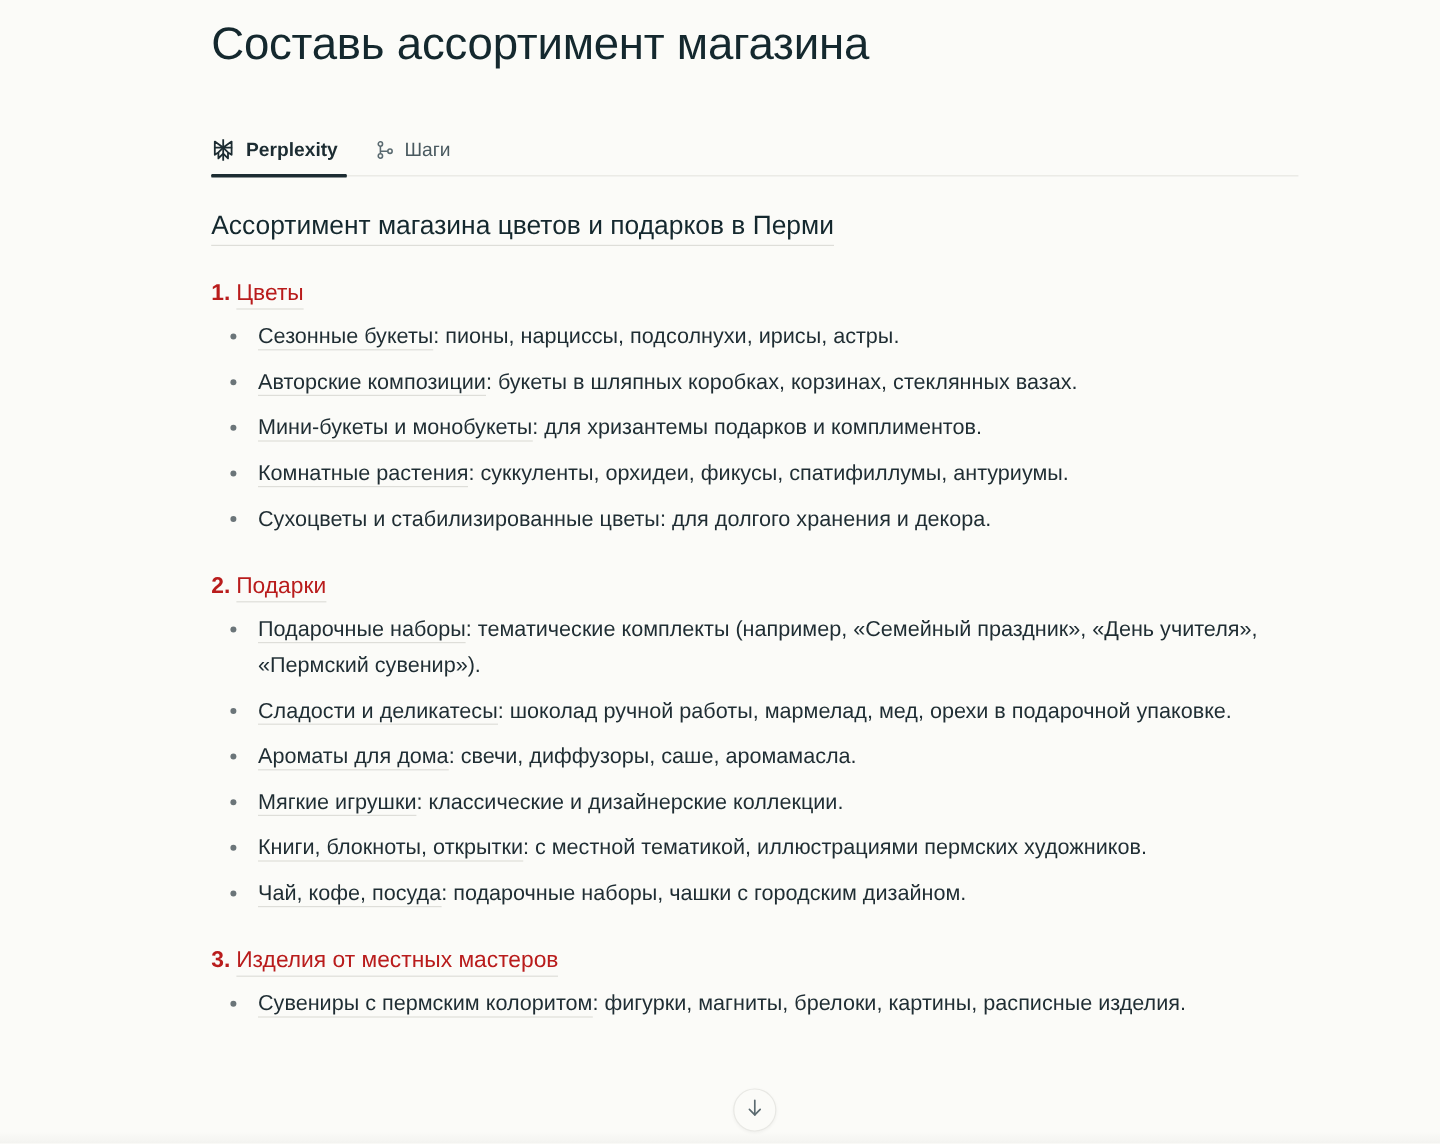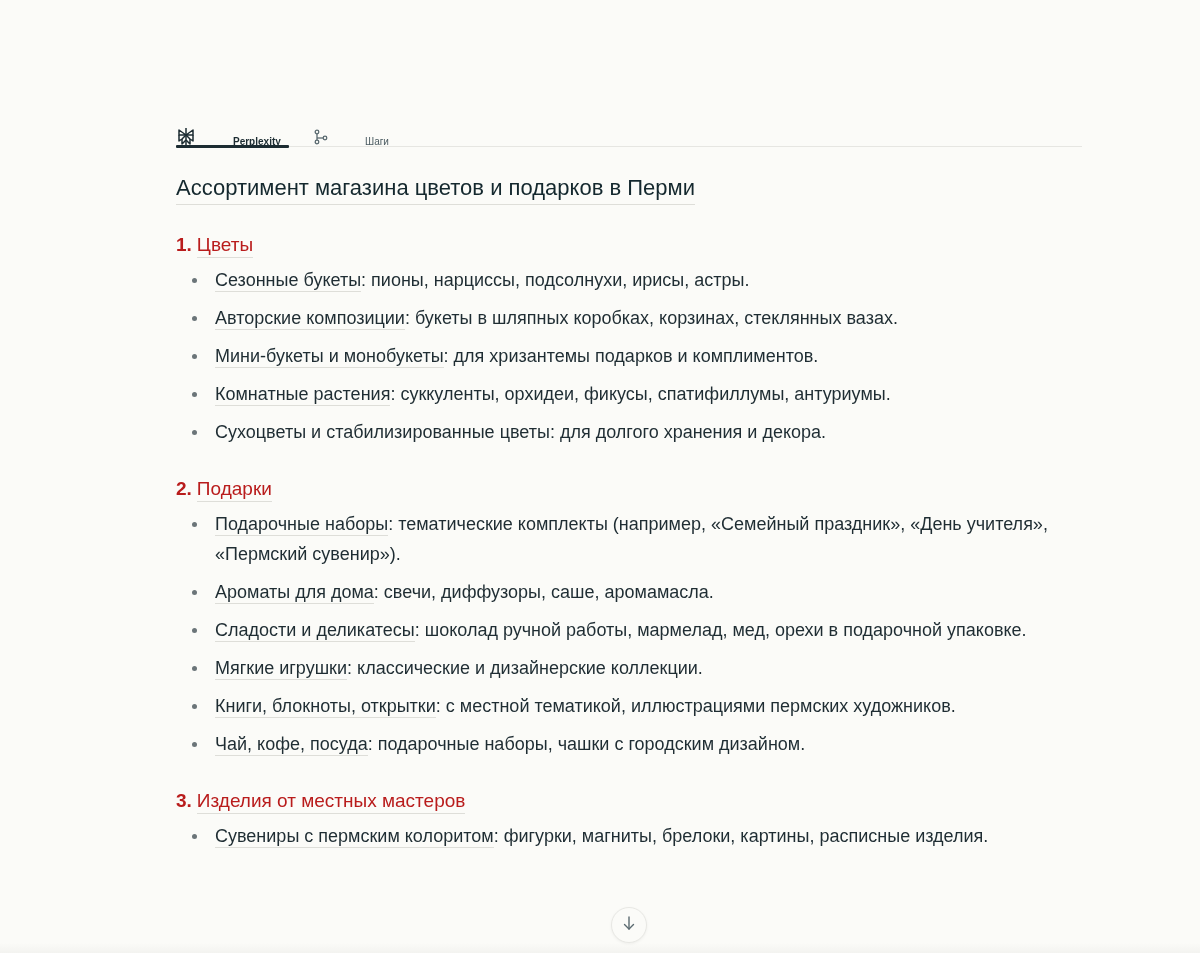--- a/index.html
+++ b/index.html
@@ -19,22 +19,22 @@
       font-size: 38px; font-weight: 400; color: #14282e;
       letter-spacing: -0.2px;
     }
     .tabs {
       position: absolute; left: 176px; top: 100px;
       width: 906px; height: 47px;
       border-bottom: 1px solid #e6e6e2;
     }
     .tab {
       position: absolute; top: 0; height: 47px;
-      display: flex; align-items: flex-end; padding-top: 4px;
-      font-size: 10px; cursor: pointer; gap: 28px;
+      display: flex; align-items: center; padding-top: 4px;
+      font-size: 16px; cursor: pointer;
     }
     .tab.perplexity { left: 0; width: 113px; font-weight: 700; color: #1c2c32; }
     .tab.perplexity::after {
       content: ""; position: absolute; left: 0; bottom: -1px;
       width: 113px; height: 3px; background: #1c2c32; border-radius: 1px;
     }
     .tab.steps { left: 138px; color: #4a5a60; }
     .tab .ico { display: inline-flex; width: 20px; height: 20px; margin-right: 9px; margin-top: -1px; }
     .tab.steps .ico { width: 14px; margin-right: 9px; }
 
@@ -77,20 +77,21 @@
       box-shadow: 0 1px 3px rgba(0,0,0,0.05);
       display: flex; align-items: center; justify-content: center;
       cursor: pointer;
     }
   </style>
 </head>
 <body>
 
 <div class="page">
 
+  <h1 class="title">Составь ассортимент магазина</h1>
 
   <div class="tabs">
     <div class="tab perplexity">
       <span class="ico">
         <svg width="20" height="20" viewBox="0 0 20 20" fill="none" stroke="#1c2c32" stroke-width="1.5" stroke-linejoin="round">
           <line x1="10" y1="1" x2="10" y2="19"></line>
           <path d="M3 3 L10 8 L17 3 L17 8 L10 8 L3 8 Z"></path>
           <path d="M3 8 L3 14 L6 12 L10 8"></path>
           <path d="M17 8 L17 14 L14 12 L10 8"></path>
           <path d="M6 12 L6 17 L10 13"></path>
@@ -130,22 +131,22 @@
       </ul>
     </div>
 
     
     <div class="section">
       <div class="sec-head">
         <span class="num">2.</span><span class="lbl">Подарки</span>
       </div>
       <ul class="items">
         <li><span class="term">Подарочные наборы</span><span>: тематические комплекты (например, «Семейный праздник», «День учителя», «Пермский сувенир»).</span></li>
+        <li><span class="term">Сладости и деликатесы</span><span>: шоколад ручной работы, мармелад, мед, орехи в подарочной упаковке.</span></li>
         <li><span class="term">Ароматы для дома</span><span>: свечи, диффузоры, саше, аромамасла.</span></li>
-        <li><span class="term">Сладости и деликатесы</span><span>: шоколад ручной работы, мармелад, мед, орехи в подарочной упаковке.</span></li>
         <li><span class="term">Мягкие игрушки</span><span>: классические и дизайнерские коллекции.</span></li>
         <li><span class="term">Книги, блокноты, открытки</span><span>: с местной тематикой, иллюстрациями пермских художников.</span></li>
         <li><span class="term">Чай, кофе, посуда</span><span>: подарочные наборы, чашки с городским дизайном.</span></li>
       </ul>
     </div>
 
     
     <div class="section">
       <div class="sec-head">
         <span class="num">3.</span><span class="lbl">Изделия от местных мастеров</span>

